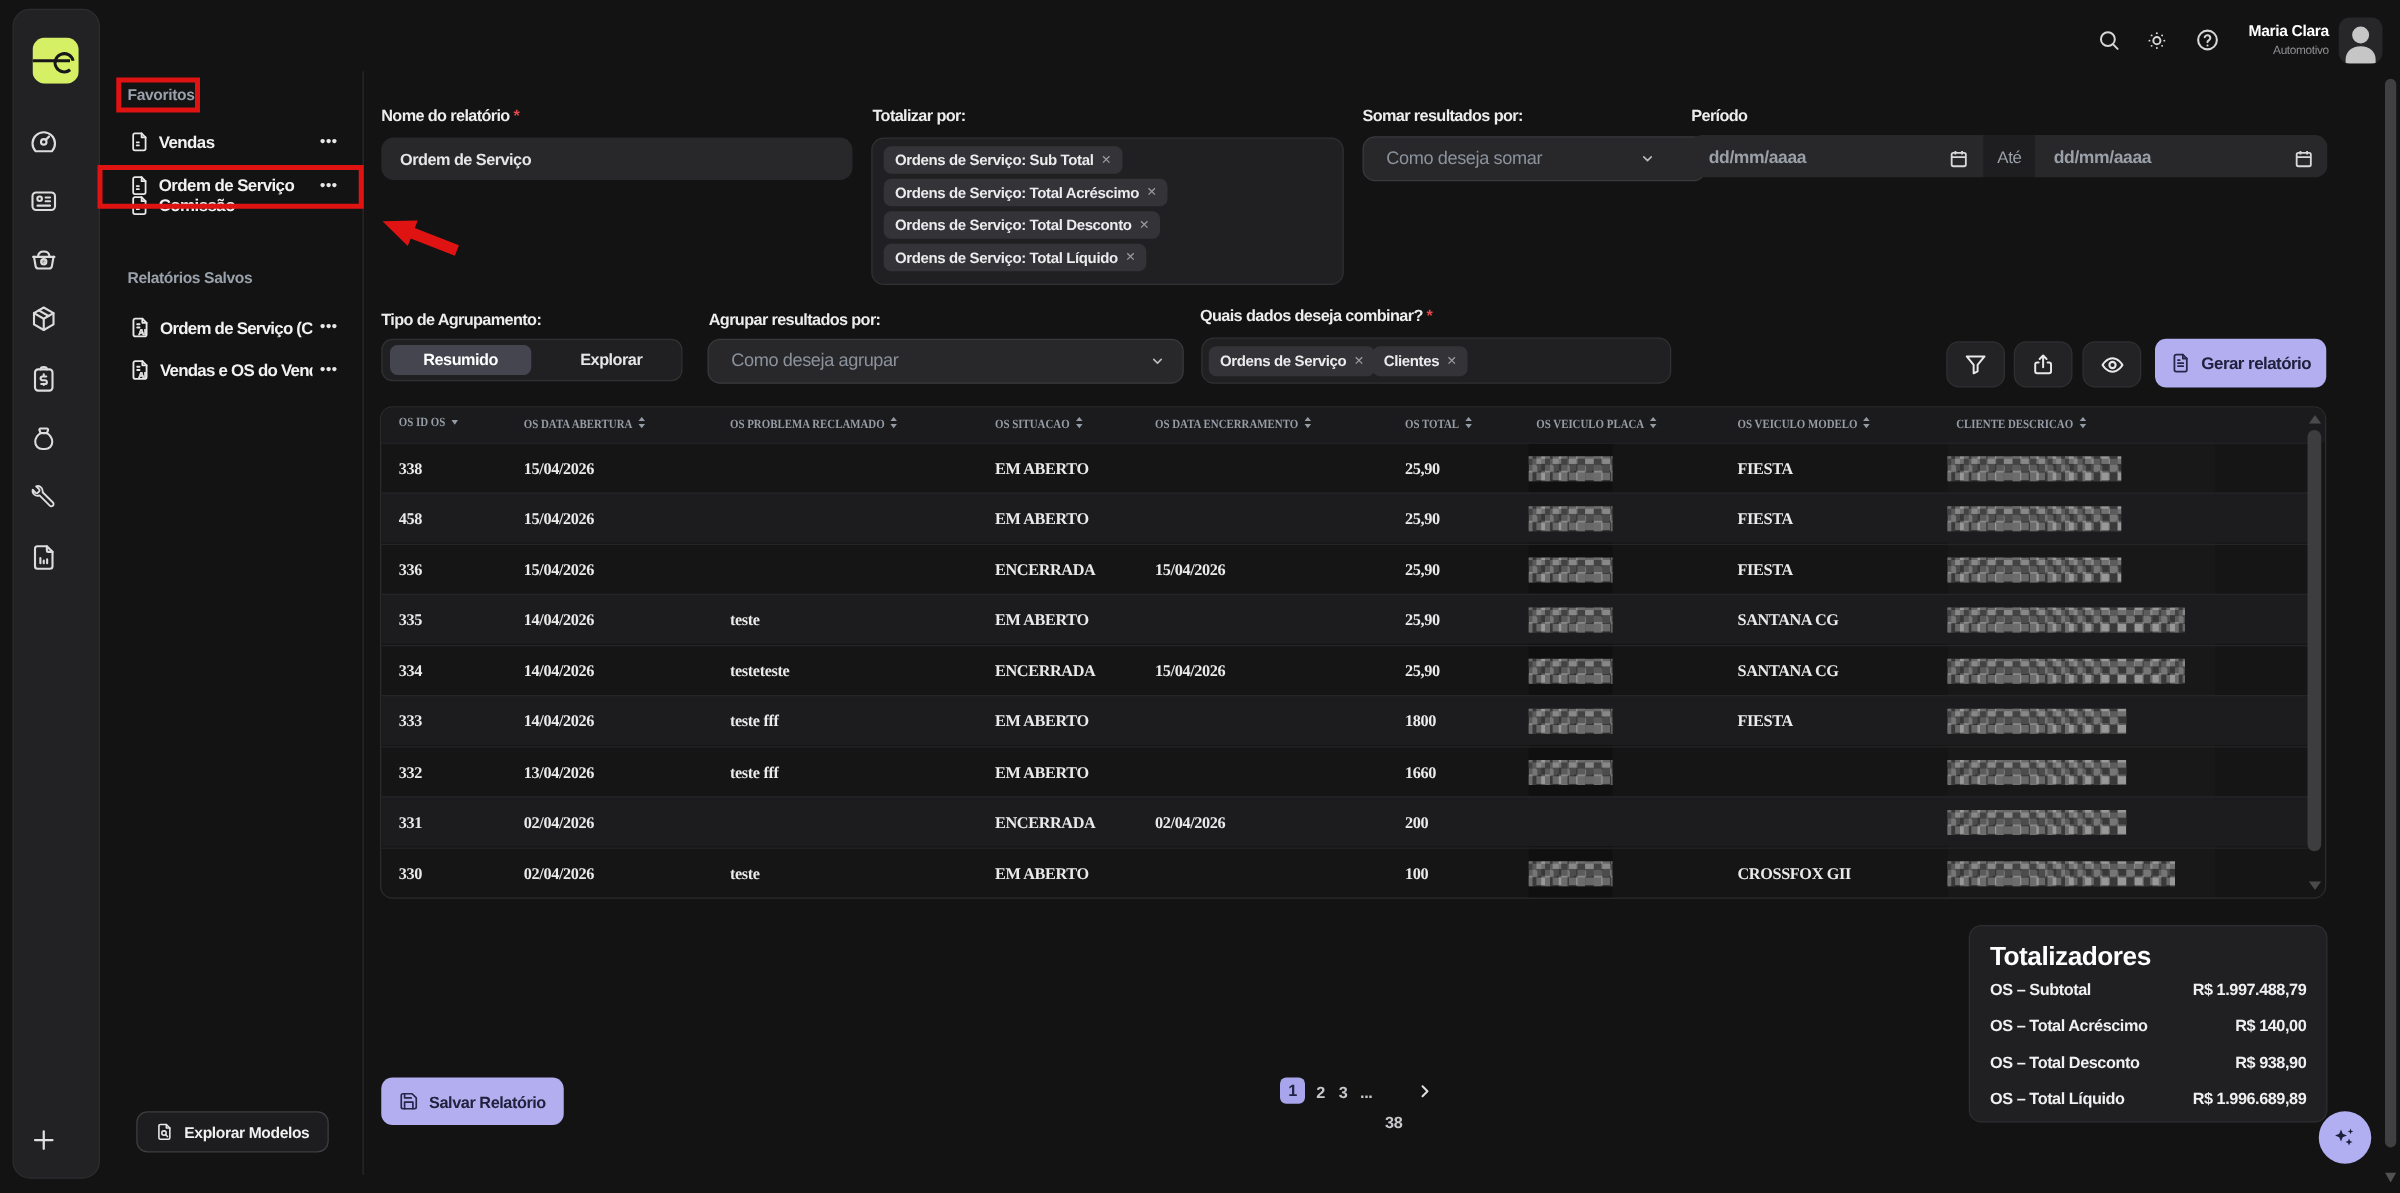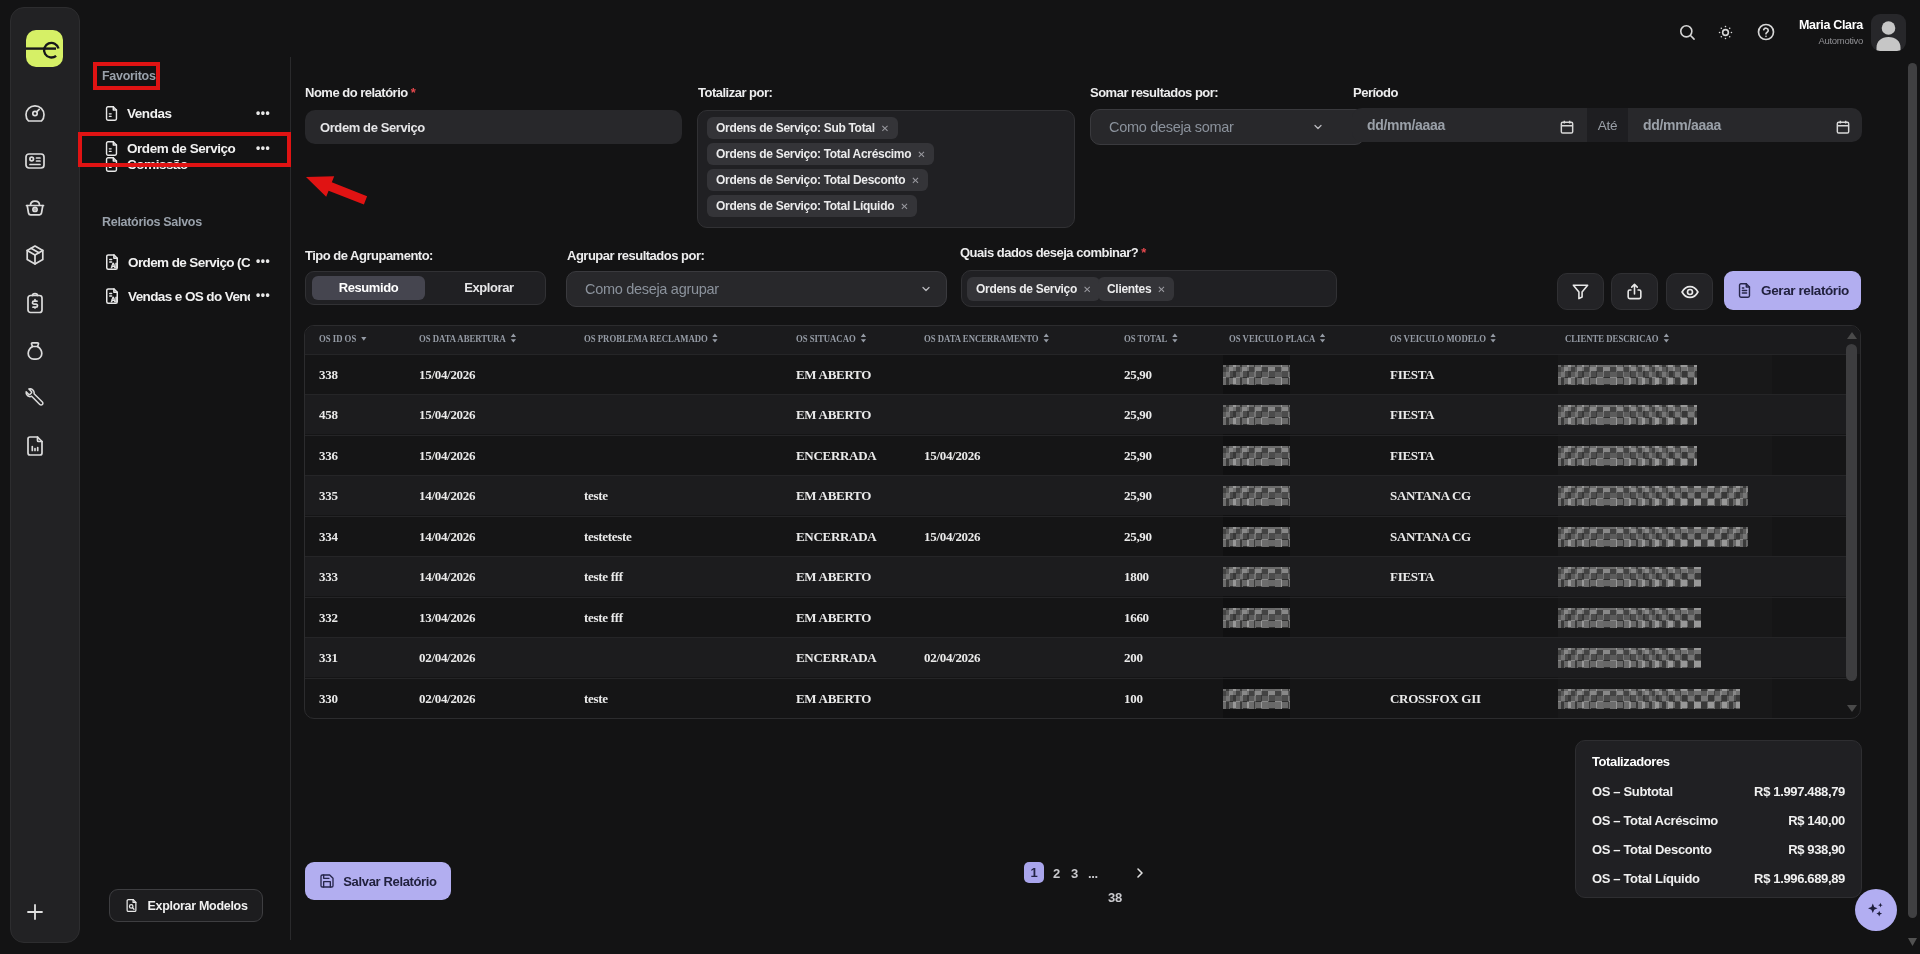--- a/index.html
+++ b/index.html
@@ -413,21 +413,21 @@
         <path d="M5 0 10 7H0z" fill="#4a4a4a"></path>
       </svg>
     <div style="position:absolute; left:1px; top:16px; width:11px; height:337px; border-radius:6px; background:#3d3d3f;"></div>
     <svg style="position:absolute; left:2px; top:377px;" width="10" height="7" viewBox="0 0 10 7">
         <path d="M5 7 10 0H0z" fill="#4a4a4a"></path>
       </svg>
   </div>
 </div>
 
 <div class="total">
-  <div style="position:absolute; left:16px; top:13px; font-size:13px; font-weight:700; color:#fff; letter-spacing:-.4px;">Totalizadores</div>
+  <div style="position:absolute; left:16px; top:13px; font-size:21px; font-weight:700; color:#fff; letter-spacing:-.4px;">Totalizadores</div>
   <div class="trow" style="top:43px">
       <span>OS – Subtotal</span>
       <span>R$ 1.997.488,79</span>
     </div>
   <div class="trow" style="top:72px">
       <span>OS – Total Acréscimo</span>
       <span>R$ 140,00</span>
     </div>
   <div class="trow" style="top:101px">
       <span>OS – Total Desconto</span>

